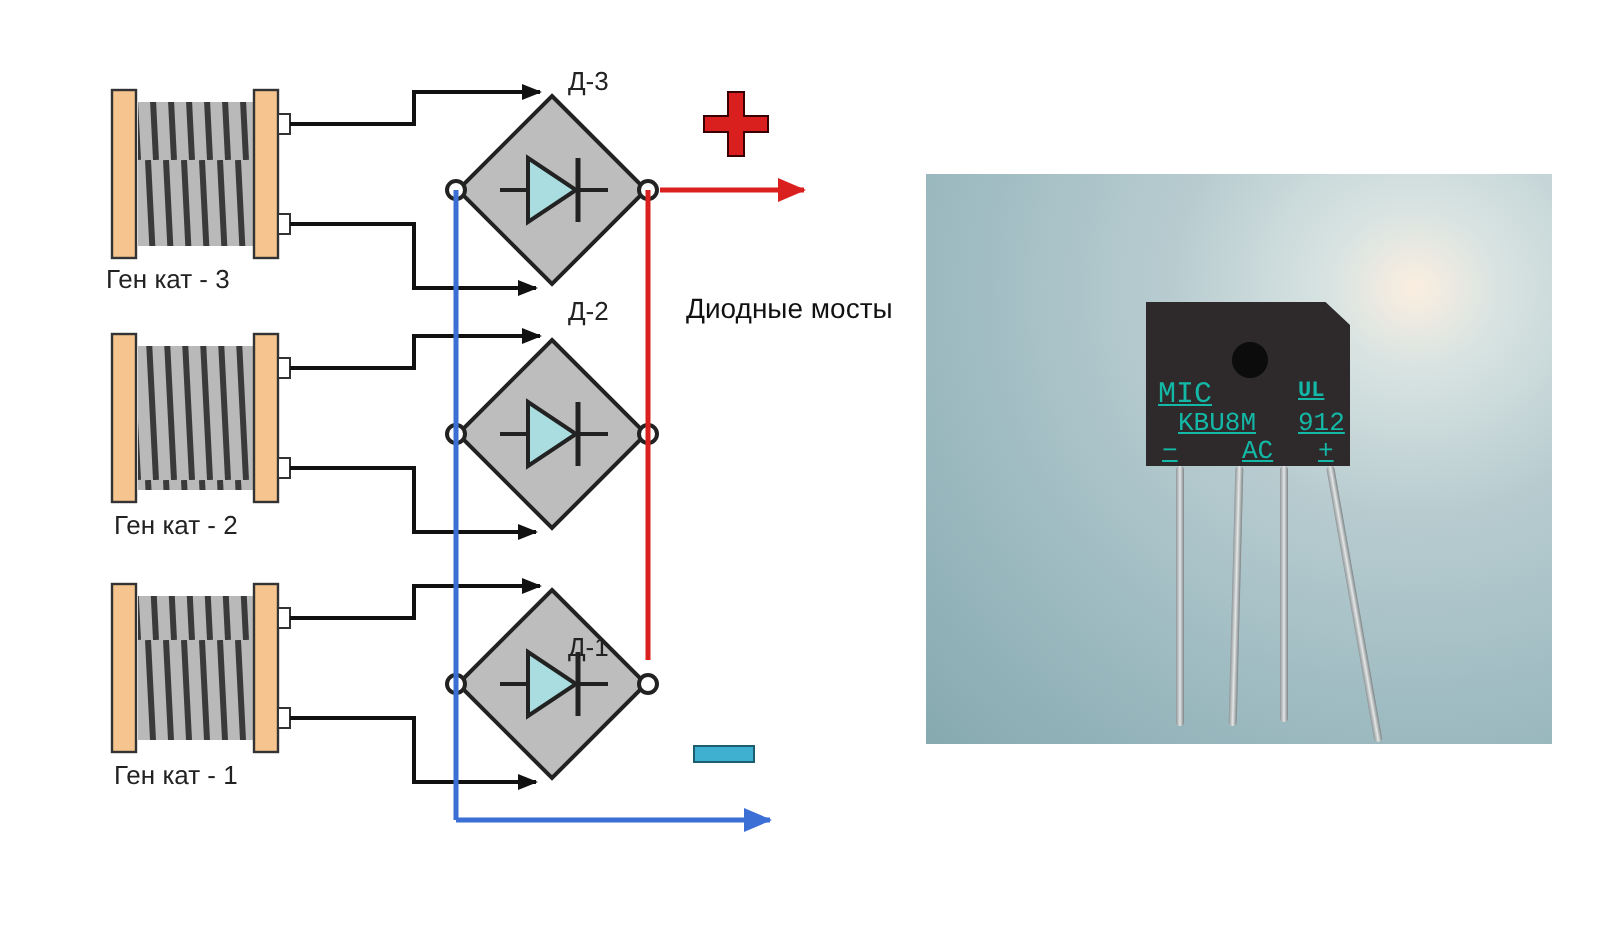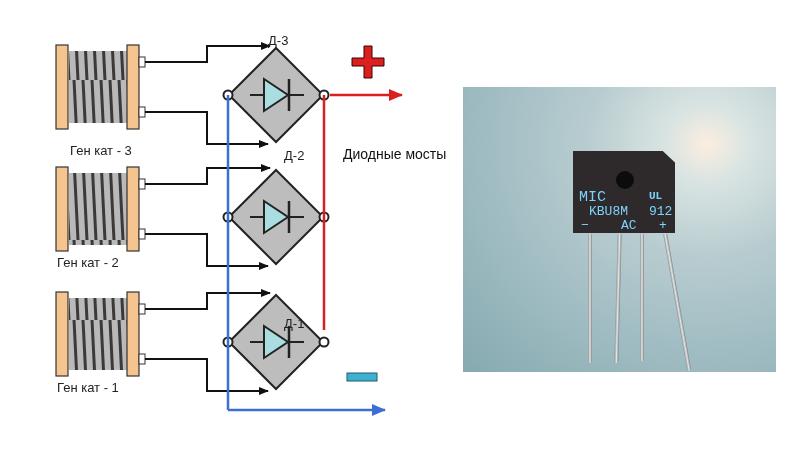--- a/index.html
+++ b/index.html
@@ -6,21 +6,21 @@
   body { width:800px; height:465px; position:relative; overflow:hidden;
          font-family:"Liberation Sans", sans-serif; }
   #diagram { position:absolute; left:0; top:0; }
   .lbl { position:absolute; font-size:13px; color:#222; white-space:nowrap; }
   .desc { position:absolute; left:343px; top:146px; font-size:14px; color:#111; line-height:17px; }
   #photo { position:absolute; left:463px; top:87px; width:313px; height:285px; overflow:hidden;
            background: radial-gradient(ellipse at 78% 20%, #fbeee0 0%, #d9e4e2 12%, #b8ccd0 35%, #9fbcc2 65%, #86a9b0 100%); }
   .chip { position:absolute; left:110px; top:64px; width:102px; height:82px; background:#2e2a2b;
           clip-path: polygon(0 0, 88% 0, 100% 14%, 100% 100%, 0 100%); }
   .hole { position:absolute; left:43px; top:20px; width:18px; height:18px; border-radius:50%; background:#0c0c0c; }
-  .chip-txt { position:absolute; color:#7dd3fc; font-family:"Liberation Mono", monospace; font-size:13px; line-height:14px; }
+  .chip-txt { position:absolute; color:#14b8a6; font-family:"Liberation Mono", monospace; font-size:13px; line-height:14px;text-decoration:underline; }
   .lead { position:absolute; width:4px; background:linear-gradient(90deg,#8f9597,#e3e6e6,#7d8486); border-radius:2px; }
 </style>
 </head>
 <body>
 
 <svg id="diagram" width="460" height="465" viewBox="0 0 460 465">
   <defs>
     <marker id="arrBlk" markerWidth="10" markerHeight="10" refX="9" refY="5" orient="auto" markerUnits="userSpaceOnUse">
       <path d="M0,1 L10,5 L0,9 Z" fill="#111"></path>
     </marker>
@@ -112,25 +112,25 @@
     <line x1="228" y1="410" x2="385" y2="410" stroke="#3b6fd6" stroke-width="2.5" marker-end="url(#arrBlue)"></line>
   </g>
 
   <g>
     <path d="M364,46 h8 v12 h12 v8 h-12 v12 h-8 v-12 h-12 v-8 h12 Z" fill="#d9201f" stroke="#3a0000" stroke-width="1"></path>
   </g>
 
   <rect x="347" y="373" width="30" height="8" fill="#40b0d0" stroke="#1d5d70" stroke-width="1"></rect>
 </svg>
 
-<span class="lbl" style="left:70px;top:132px;margin-top:11px;">Ген кат - 3</span>
+<span class="lbl" style="left:53px;top:132px;">Ген кат - 3</span>
 <span class="lbl" style="left:57px;top:255px;">Ген кат - 2</span>
 <span class="lbl" style="left:57px;top:380px;">Ген кат - 1</span>
 
-<span class="lbl" style="left:268px;top:33px;">Д-3</span>
+<span class="lbl" style="left:284px;top:33px;">Д-3</span>
 <span class="lbl" style="left:284px;top:148px;">Д-2</span>
 <span class="lbl" style="left:284px;top:270px;margin-top:46px;">Д-1</span>
 
 <div class="desc">
   <div>Диодные мосты</div>
 </div>
 
 <div id="photo">
   <div class="chip">
     <div class="hole"></div>

